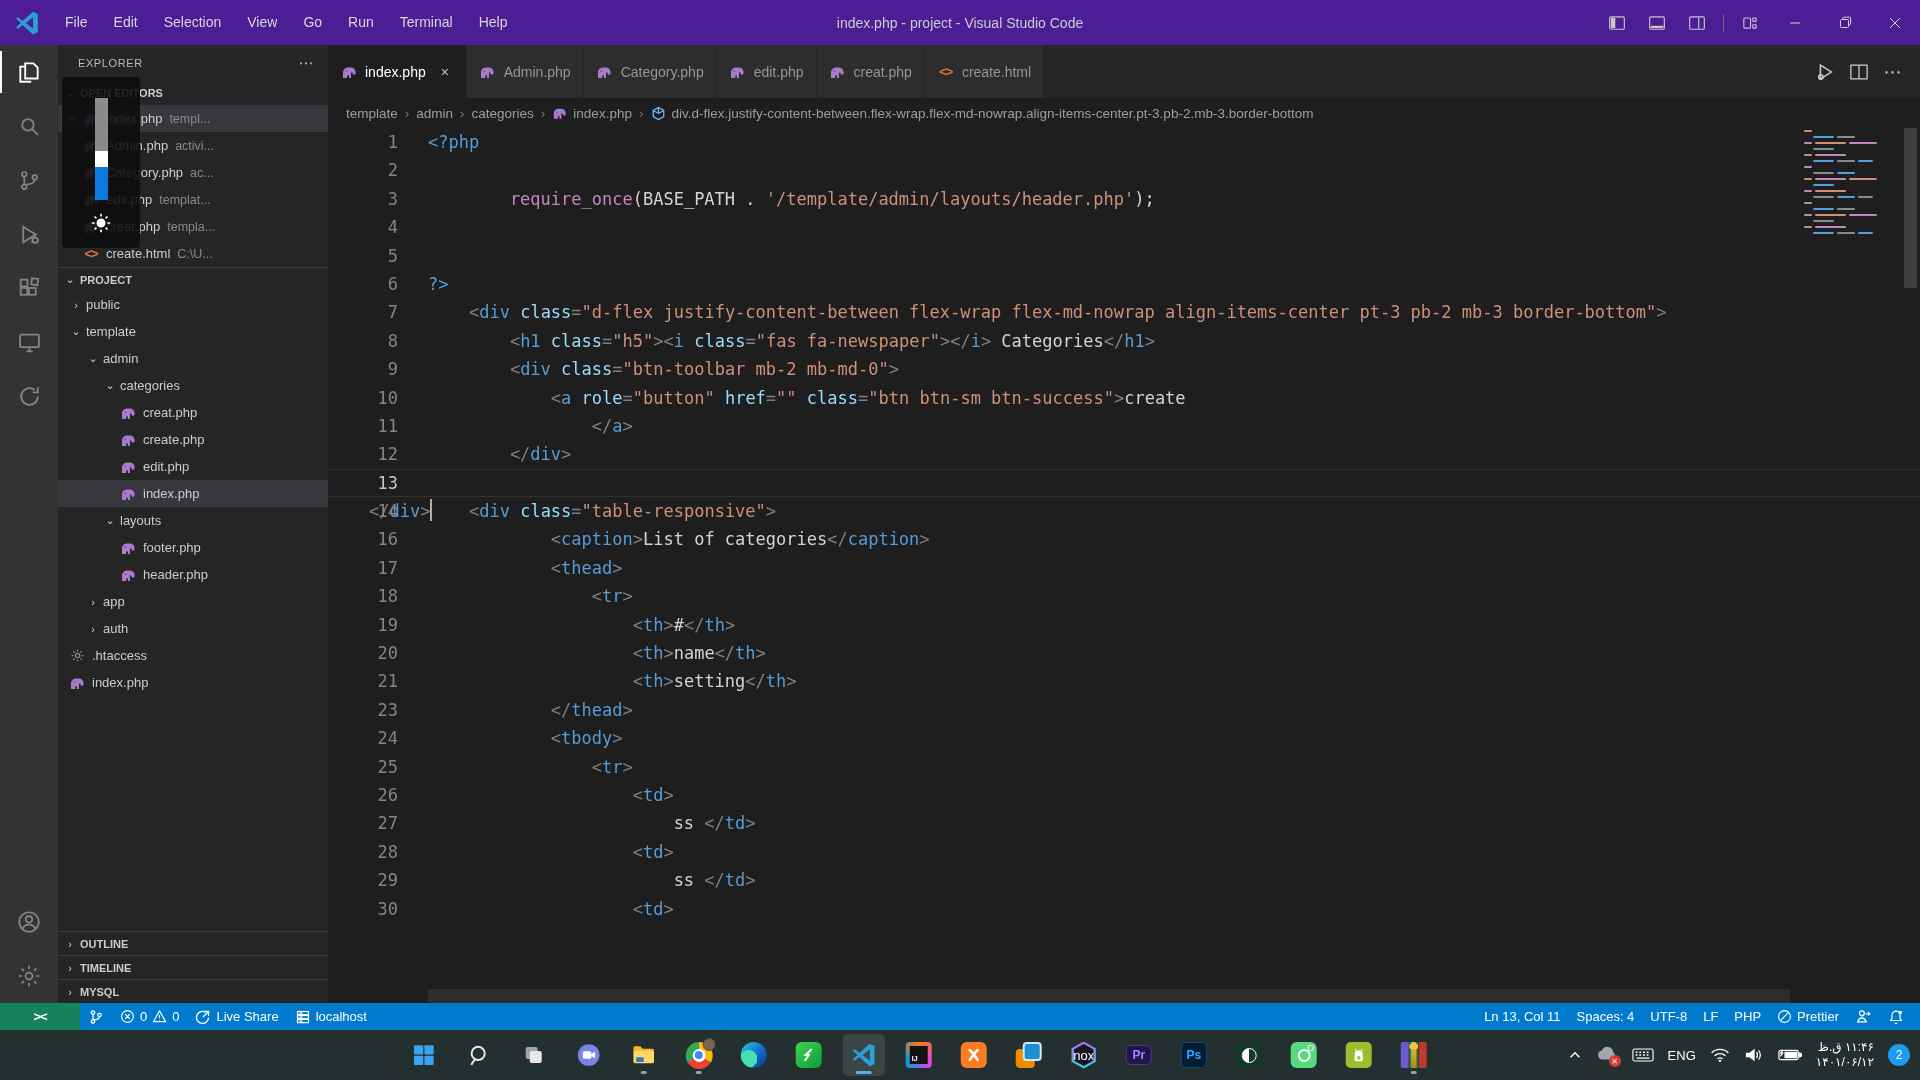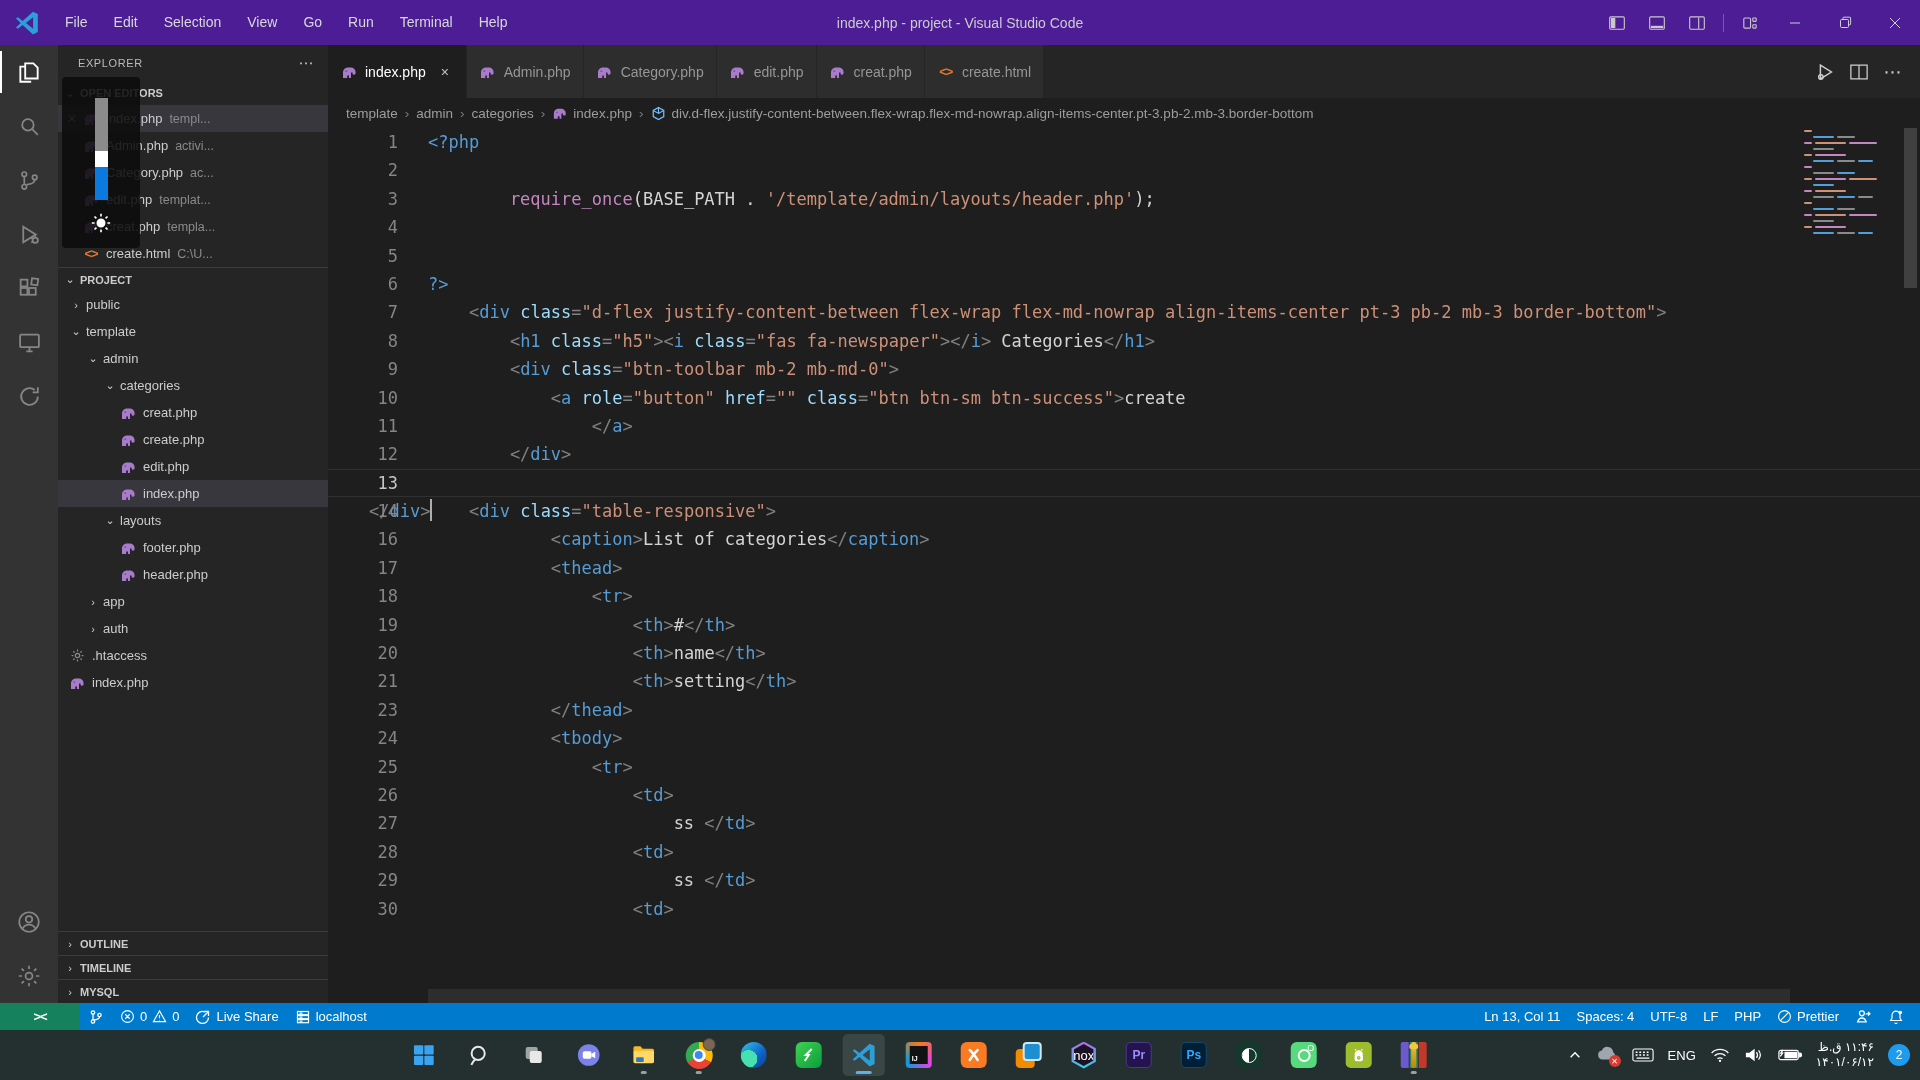--- a/index.html
+++ b/index.html
@@ -913,21 +913,21 @@
         </div>
       </div>
       <div class="tk-btn">
         <div style="width:27px;height:27px;background:conic-gradient(#b46ae8,#31d3e8,#b46ae8);clip-path:polygon(50% 0,95% 25%,95% 75%,50% 100%,5% 75%,5% 25%);display:flex;align-items:center;justify-content:center;">
           <div style="width:22px;height:22px;background:#1b1224;clip-path:polygon(50% 0,95% 25%,95% 75%,50% 100%,5% 75%,5% 25%);display:flex;align-items:center;justify-content:center;">
             <span style="color:#fff;font-size:13px;">nox</span>
           </div>
         </div>
       </div>
       <div class="tk-btn">
-        <div style="width:26px;height:26px;border-radius:5px;background:#23144e;border:1px solid #4a3a8c;display:flex;align-items:center;justify-content:center;">
+        <div style="width:26px;height:20px;border-radius:5px;background:#23144e;border:1px solid #4a3a8c;display:flex;align-items:center;justify-content:center;">
           <span style="color:#9b8cff;font-weight:bold;font-size:12px;">Pr</span>
         </div>
       </div>
       <div class="tk-btn">
         <div style="width:26px;height:26px;border-radius:5px;background:#001e36;border:1px solid #164a6e;display:flex;align-items:center;justify-content:center;">
           <span style="color:#31a8ff;font-weight:bold;font-size:12px;">Ps</span>
         </div>
       </div>
       <div class="tk-btn">
         <div style="width:26px;height:26px;border-radius:6px;background:#14382c;display:flex;align-items:center;justify-content:center;">

